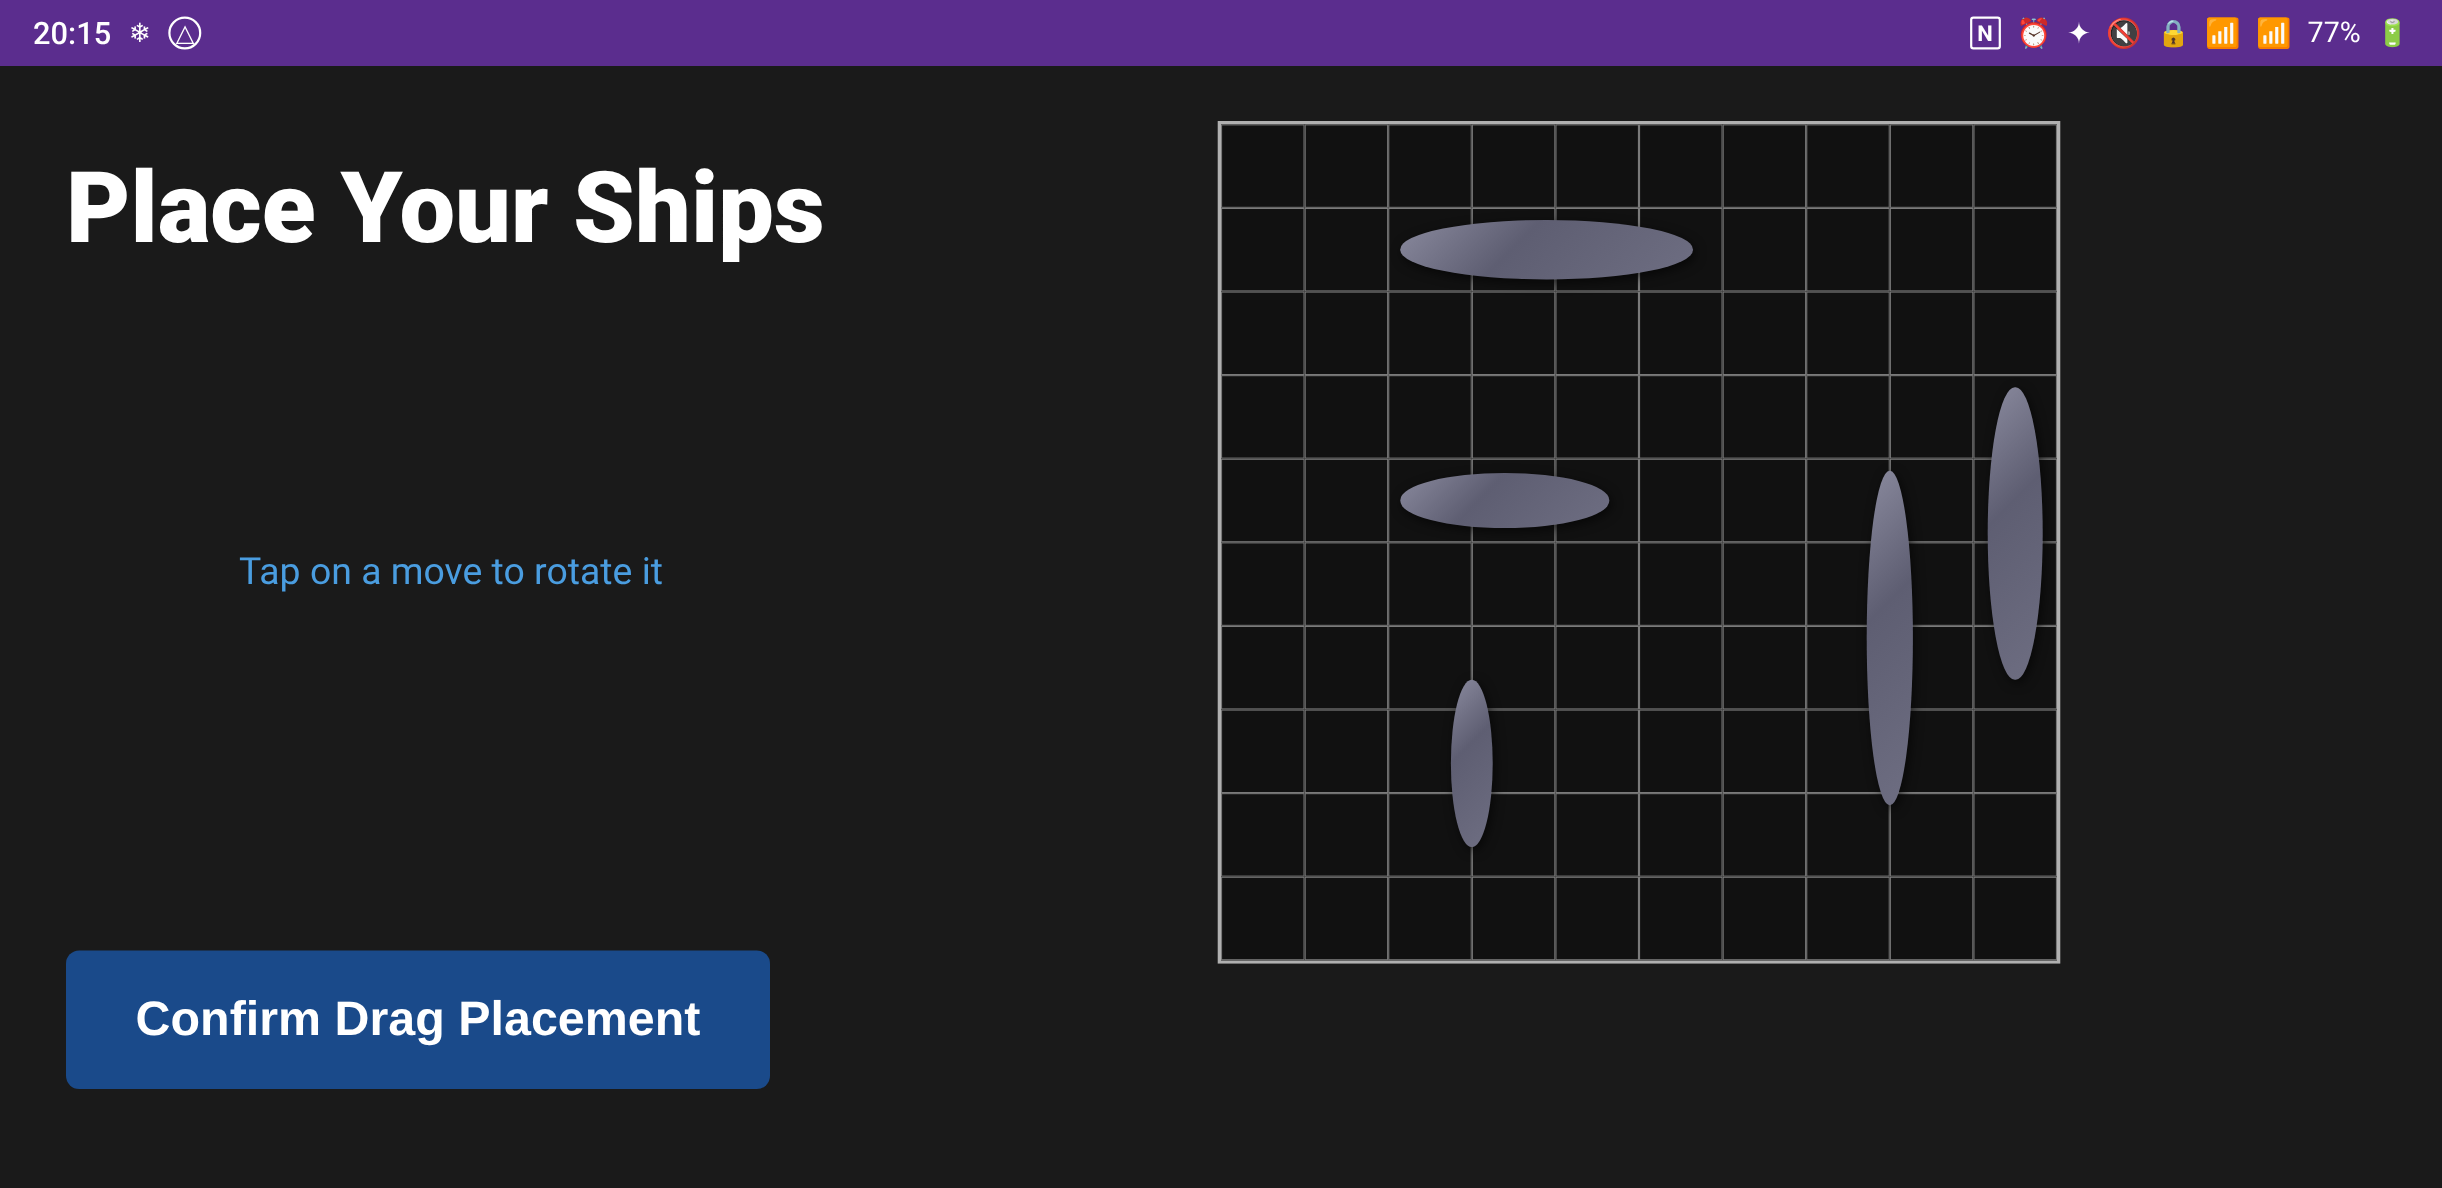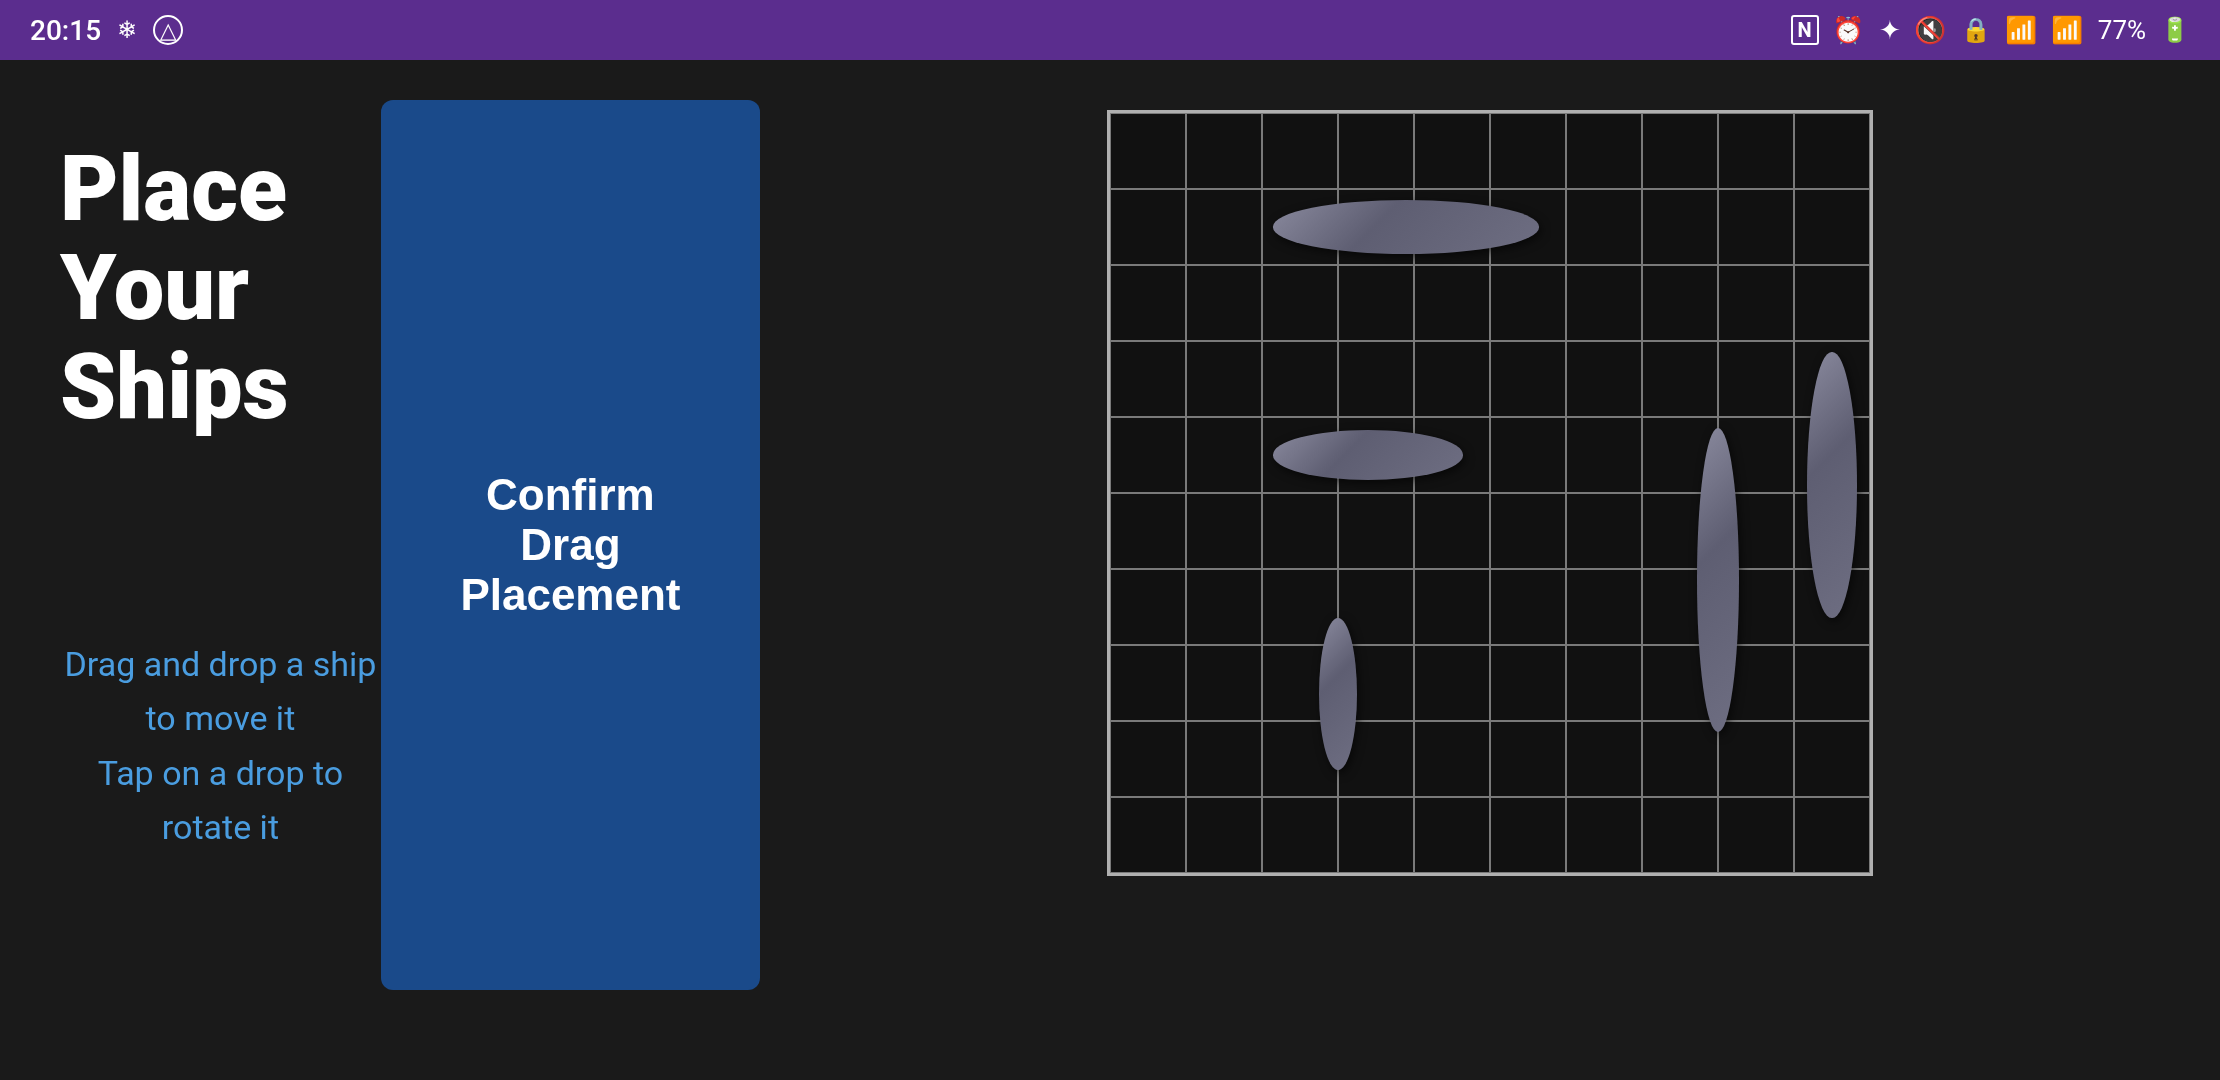--- a/index.html
+++ b/index.html
@@ -55,20 +55,21 @@
       height: calc(1080px - 60px);
       padding: 40px 60px;
       gap: 60px;
       align-items: flex-start;
     }
 
     
     .left-panel {
       flex: 0 0 700px;
       display: flex;
+      flex-direction: column;
       justify-content: space-between;
       height: 100%;
       padding-bottom: 30px;
     }
 
     .page-title {
       font-size: 90px;
       font-weight: 900;
       color: #ffffff;
       line-height: 1.1;
@@ -144,22 +145,22 @@
     <span style="font-size:24px;">🔋</span>
   </div>
 </div>
 
 <div class="main-content">
 
   <div class="left-panel">
     <div>
       <h1 class="page-title">Place Your Ships</h1>
       <p class="instructions">
-        <span>Drag and drop a ship to move it</span><br>
-        <span>Tap on a drop to rotate it</span>
+        <br>
+        <span>Tap on a move to rotate it</span>
       </p>
     </div>
     <button class="confirm-button">Confirm Drag Placement</button>
   </div>
 
   <div class="right-panel">
     <div class="grid-container" id="game-grid" style="border: 3px solid rgb(176, 176, 176); position: relative;">
 
       <div style="display: grid; grid-template-columns: repeat(10, 76px); grid-template-rows: repeat(10, 76px); position: relative;">
           <div style="width: 76px; height: 76px; border: 1.5px solid rgb(122, 122, 122); background: rgb(17, 17, 17);"></div>

